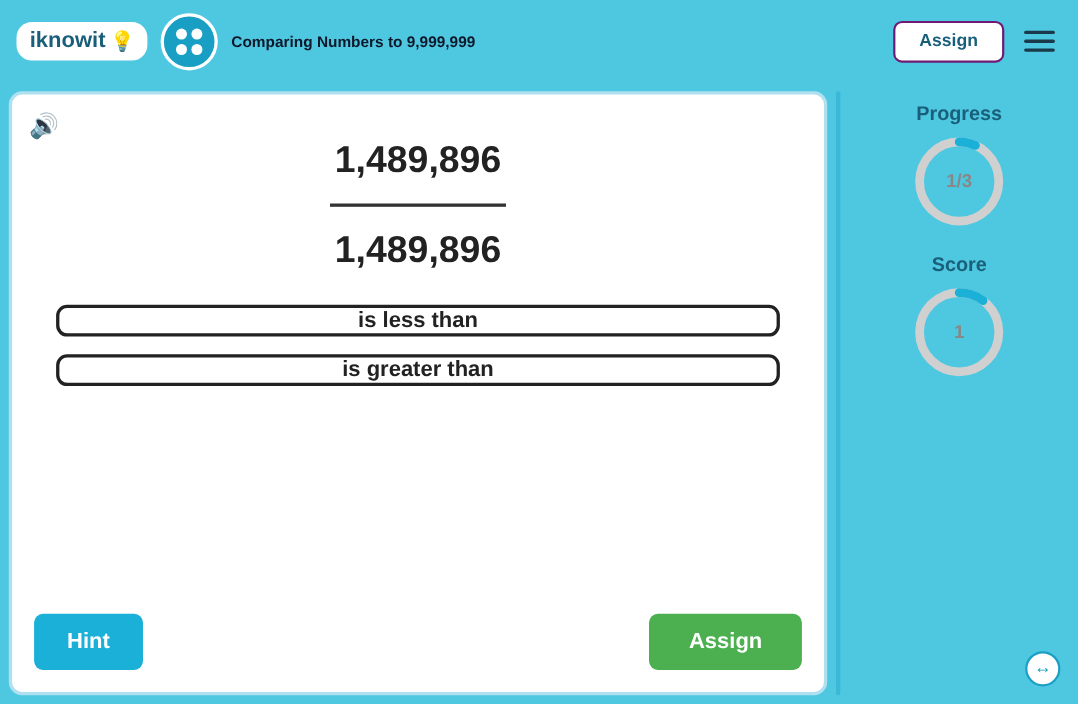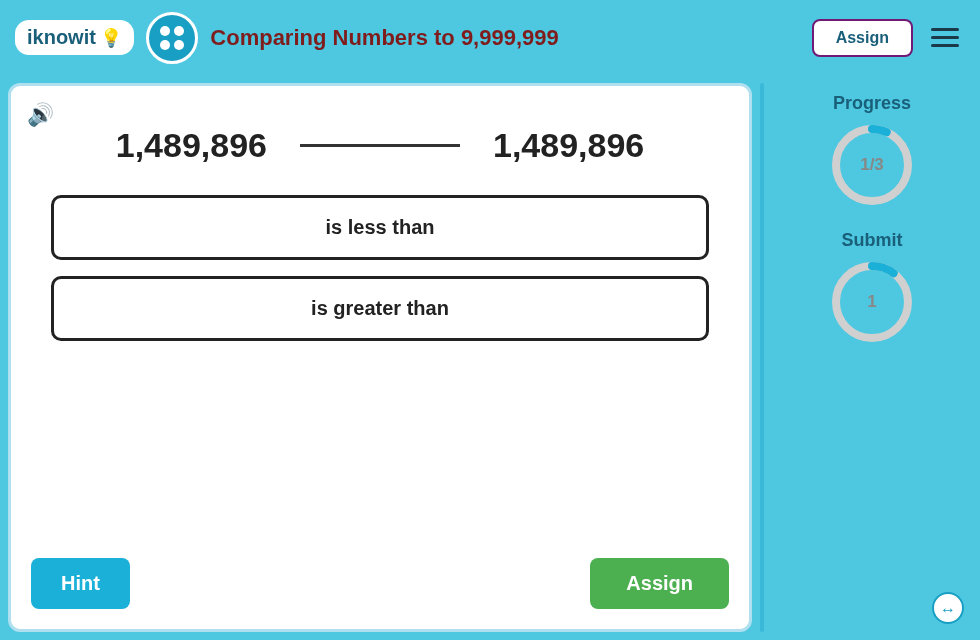--- a/index.html
+++ b/index.html
@@ -54,22 +54,22 @@
       gap: 4px;
     }
     .film-dot {
       width: 10px;
       height: 10px;
       background: white;
       border-radius: 50%;
     }
 
     .header-title {
-      font-size: 22px;
-      color: #7f1d1d;
+      font-size: 14px;
+      color: #0f172a;
       font-weight: 600;
       flex: 1;
     }
 
     .assign-btn {
       background: white;
       color: #1a5f7a;
       border: 2px solid #701a75;
       border-radius: 8px;
       padding: 8px 22px;
@@ -121,23 +121,24 @@
       left: 16px;
       color: #4dc8e0;
       font-size: 22px;
       cursor: pointer;
     }
 
     .question-area {
       display: flex;
       align-items: center;
       justify-content: center;
-      gap: 33px;
+      gap: 20px;
       margin-top: 20px;
       margin-bottom: 30px;
+      flex-direction: column;
     }
 
     .number-text {
       font-size: 34px;
       font-weight: bold;
       color: #222;
     }
 
     .blank-line {
       width: 160px;
@@ -149,21 +150,20 @@
       display: flex;
       flex-direction: column;
       gap: 16px;
       padding: 0 20px;
       flex: 1;
     }
 
     .option-btn {
       border: 3px solid #222;
       border-radius: 10px;
-      padding: 18px;
       font-size: 20px;
       font-weight: bold;
       background: white;
       cursor: pointer;
       text-align: center;
       color: #222;
     }
 
     .bottom-bar {
       display: flex;
@@ -339,21 +339,21 @@
       <div class="circle-container">
         <svg viewBox="0 0 90 90">
           <circle class="circle-bg" cx="45" cy="45" r="36"></circle>
           <circle class="circle-progress" cx="45" cy="45" r="36" stroke-dasharray="226.2" stroke-dashoffset="211"></circle>
         </svg>
         <span class="circle-text">1/3</span>
       </div>
     </div>
 
     <div class="score-section">
-      <span class="section-label">Submit</span>
+      <span class="section-label">Score</span>
       <div class="circle-container">
         <svg viewBox="0 0 90 90">
           <circle class="circle-bg" cx="45" cy="45" r="36"></circle>
           <circle class="circle-progress" cx="45" cy="45" r="36" stroke-dasharray="226.2" stroke-dashoffset="203"></circle>
         </svg>
         <span class="circle-text">1</span>
       </div>
     </div>
 
     <div class="nav-icon">↔</div>

